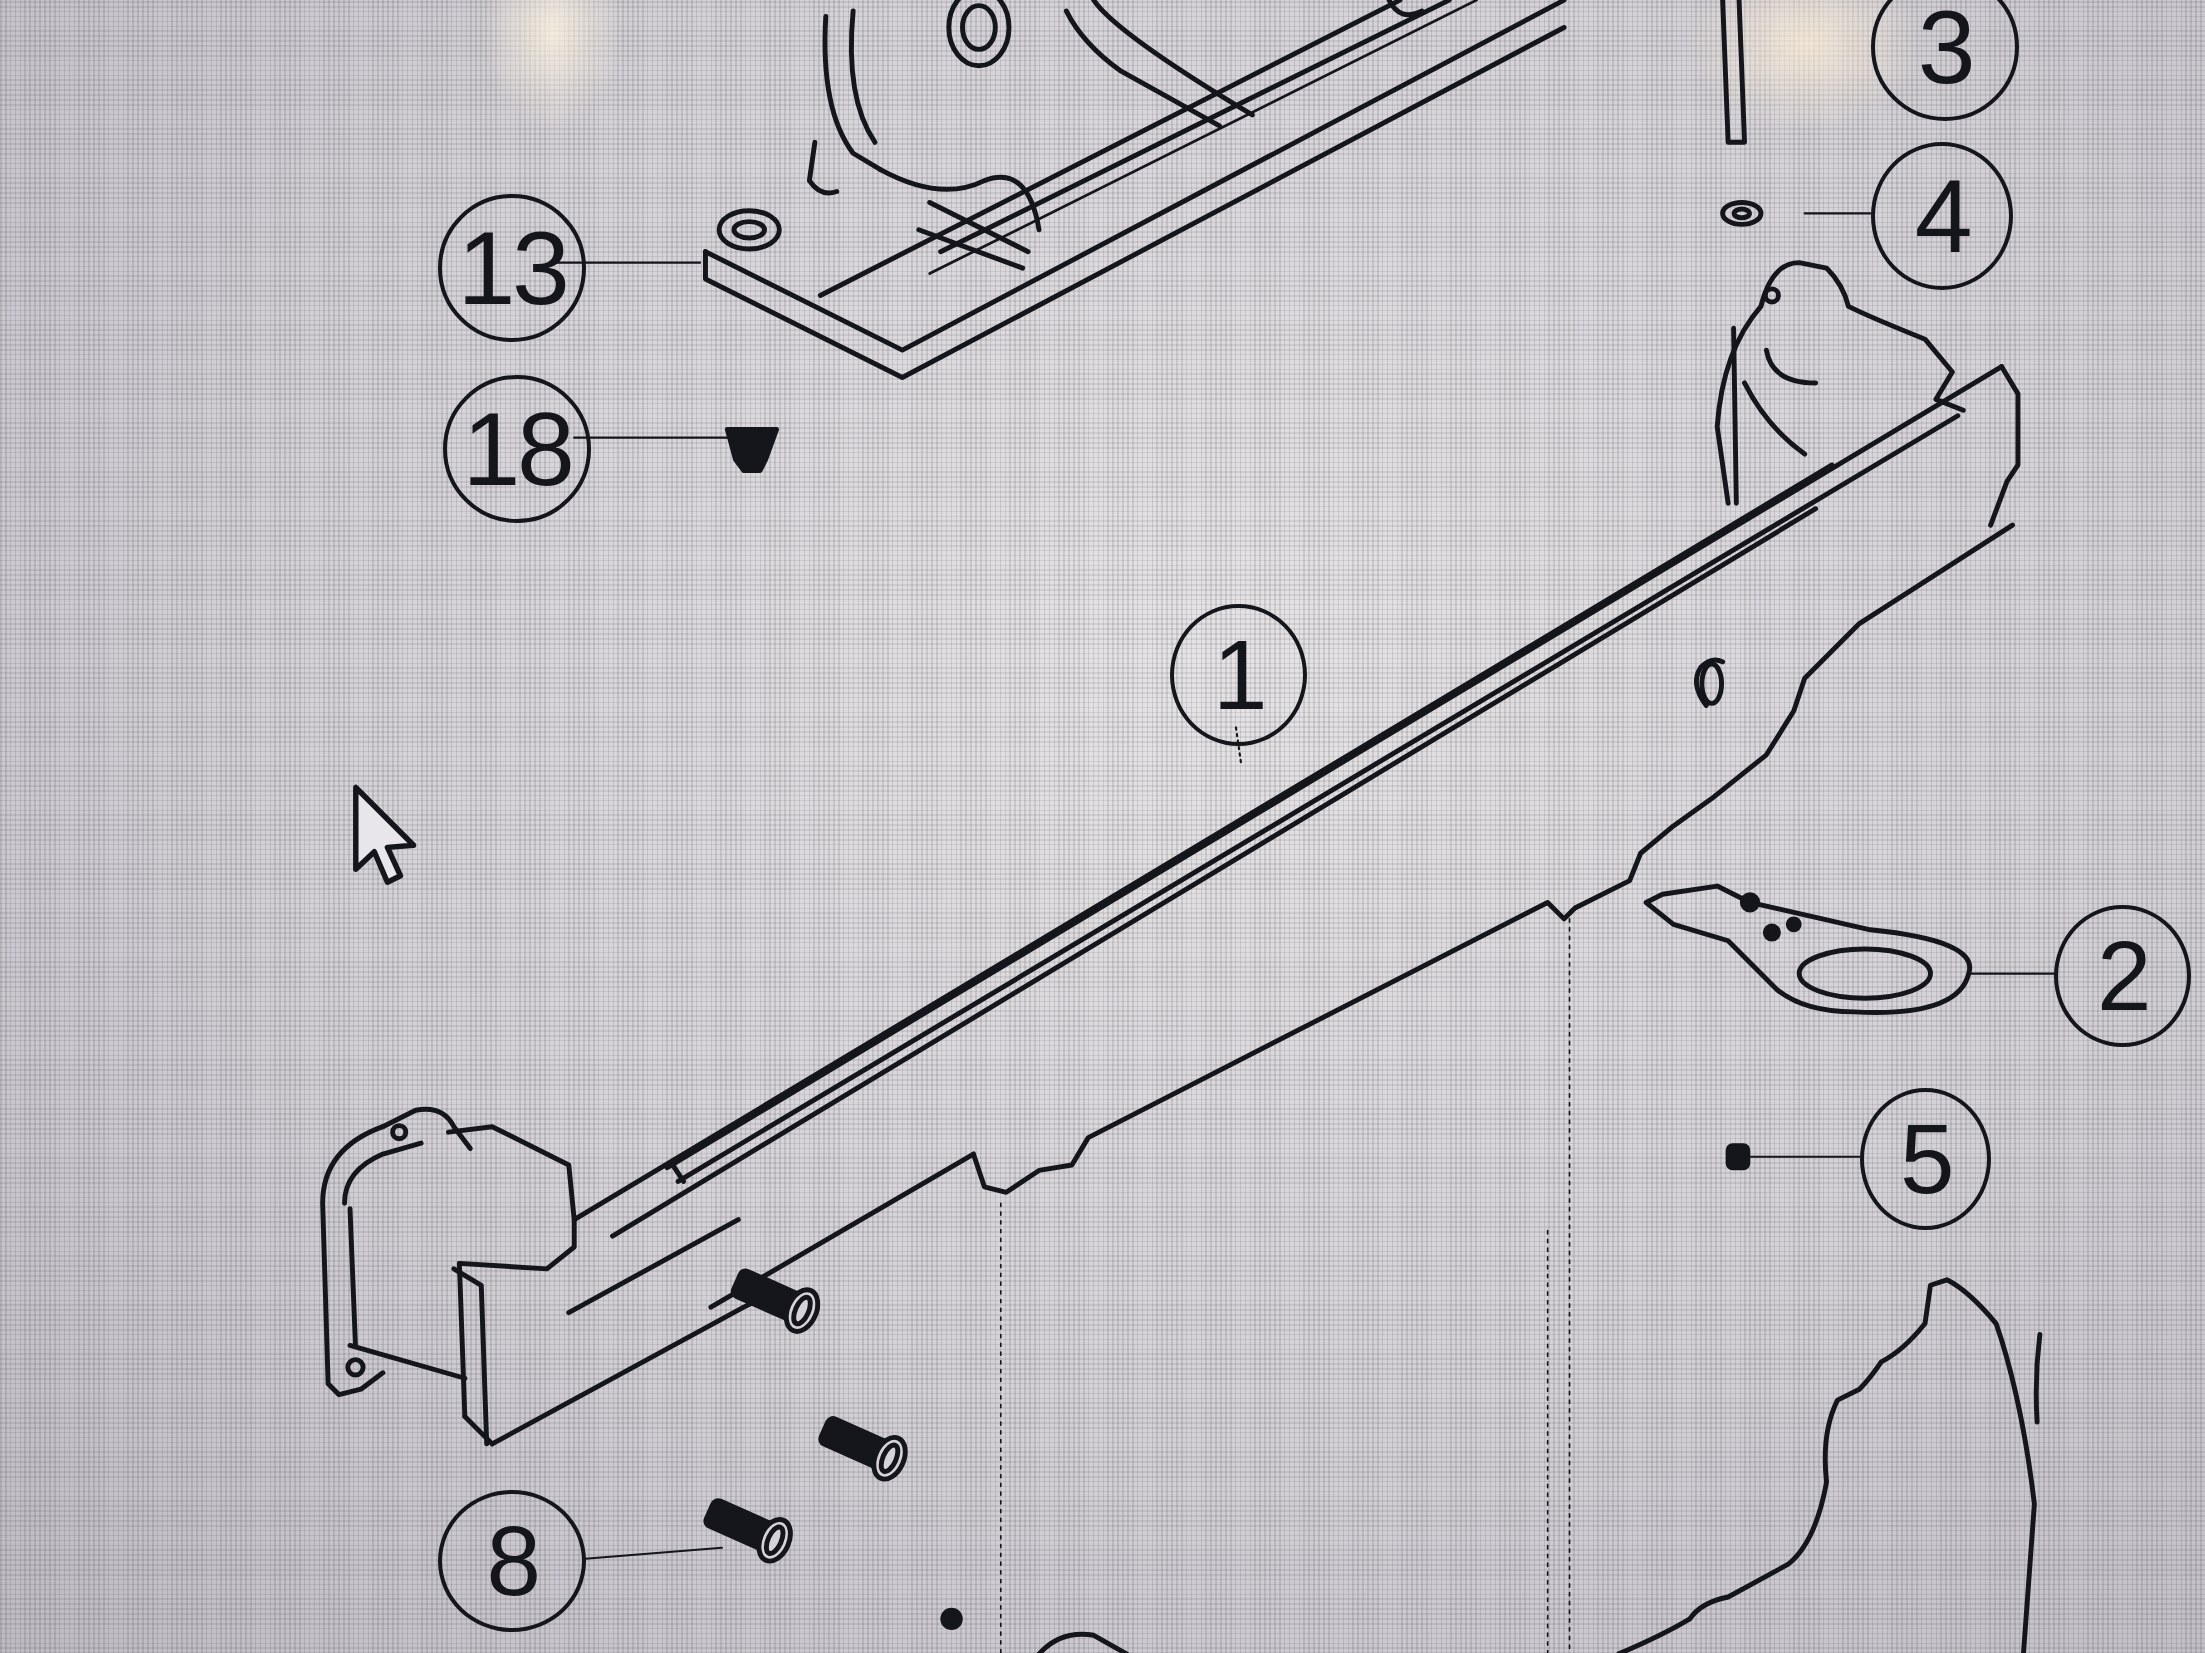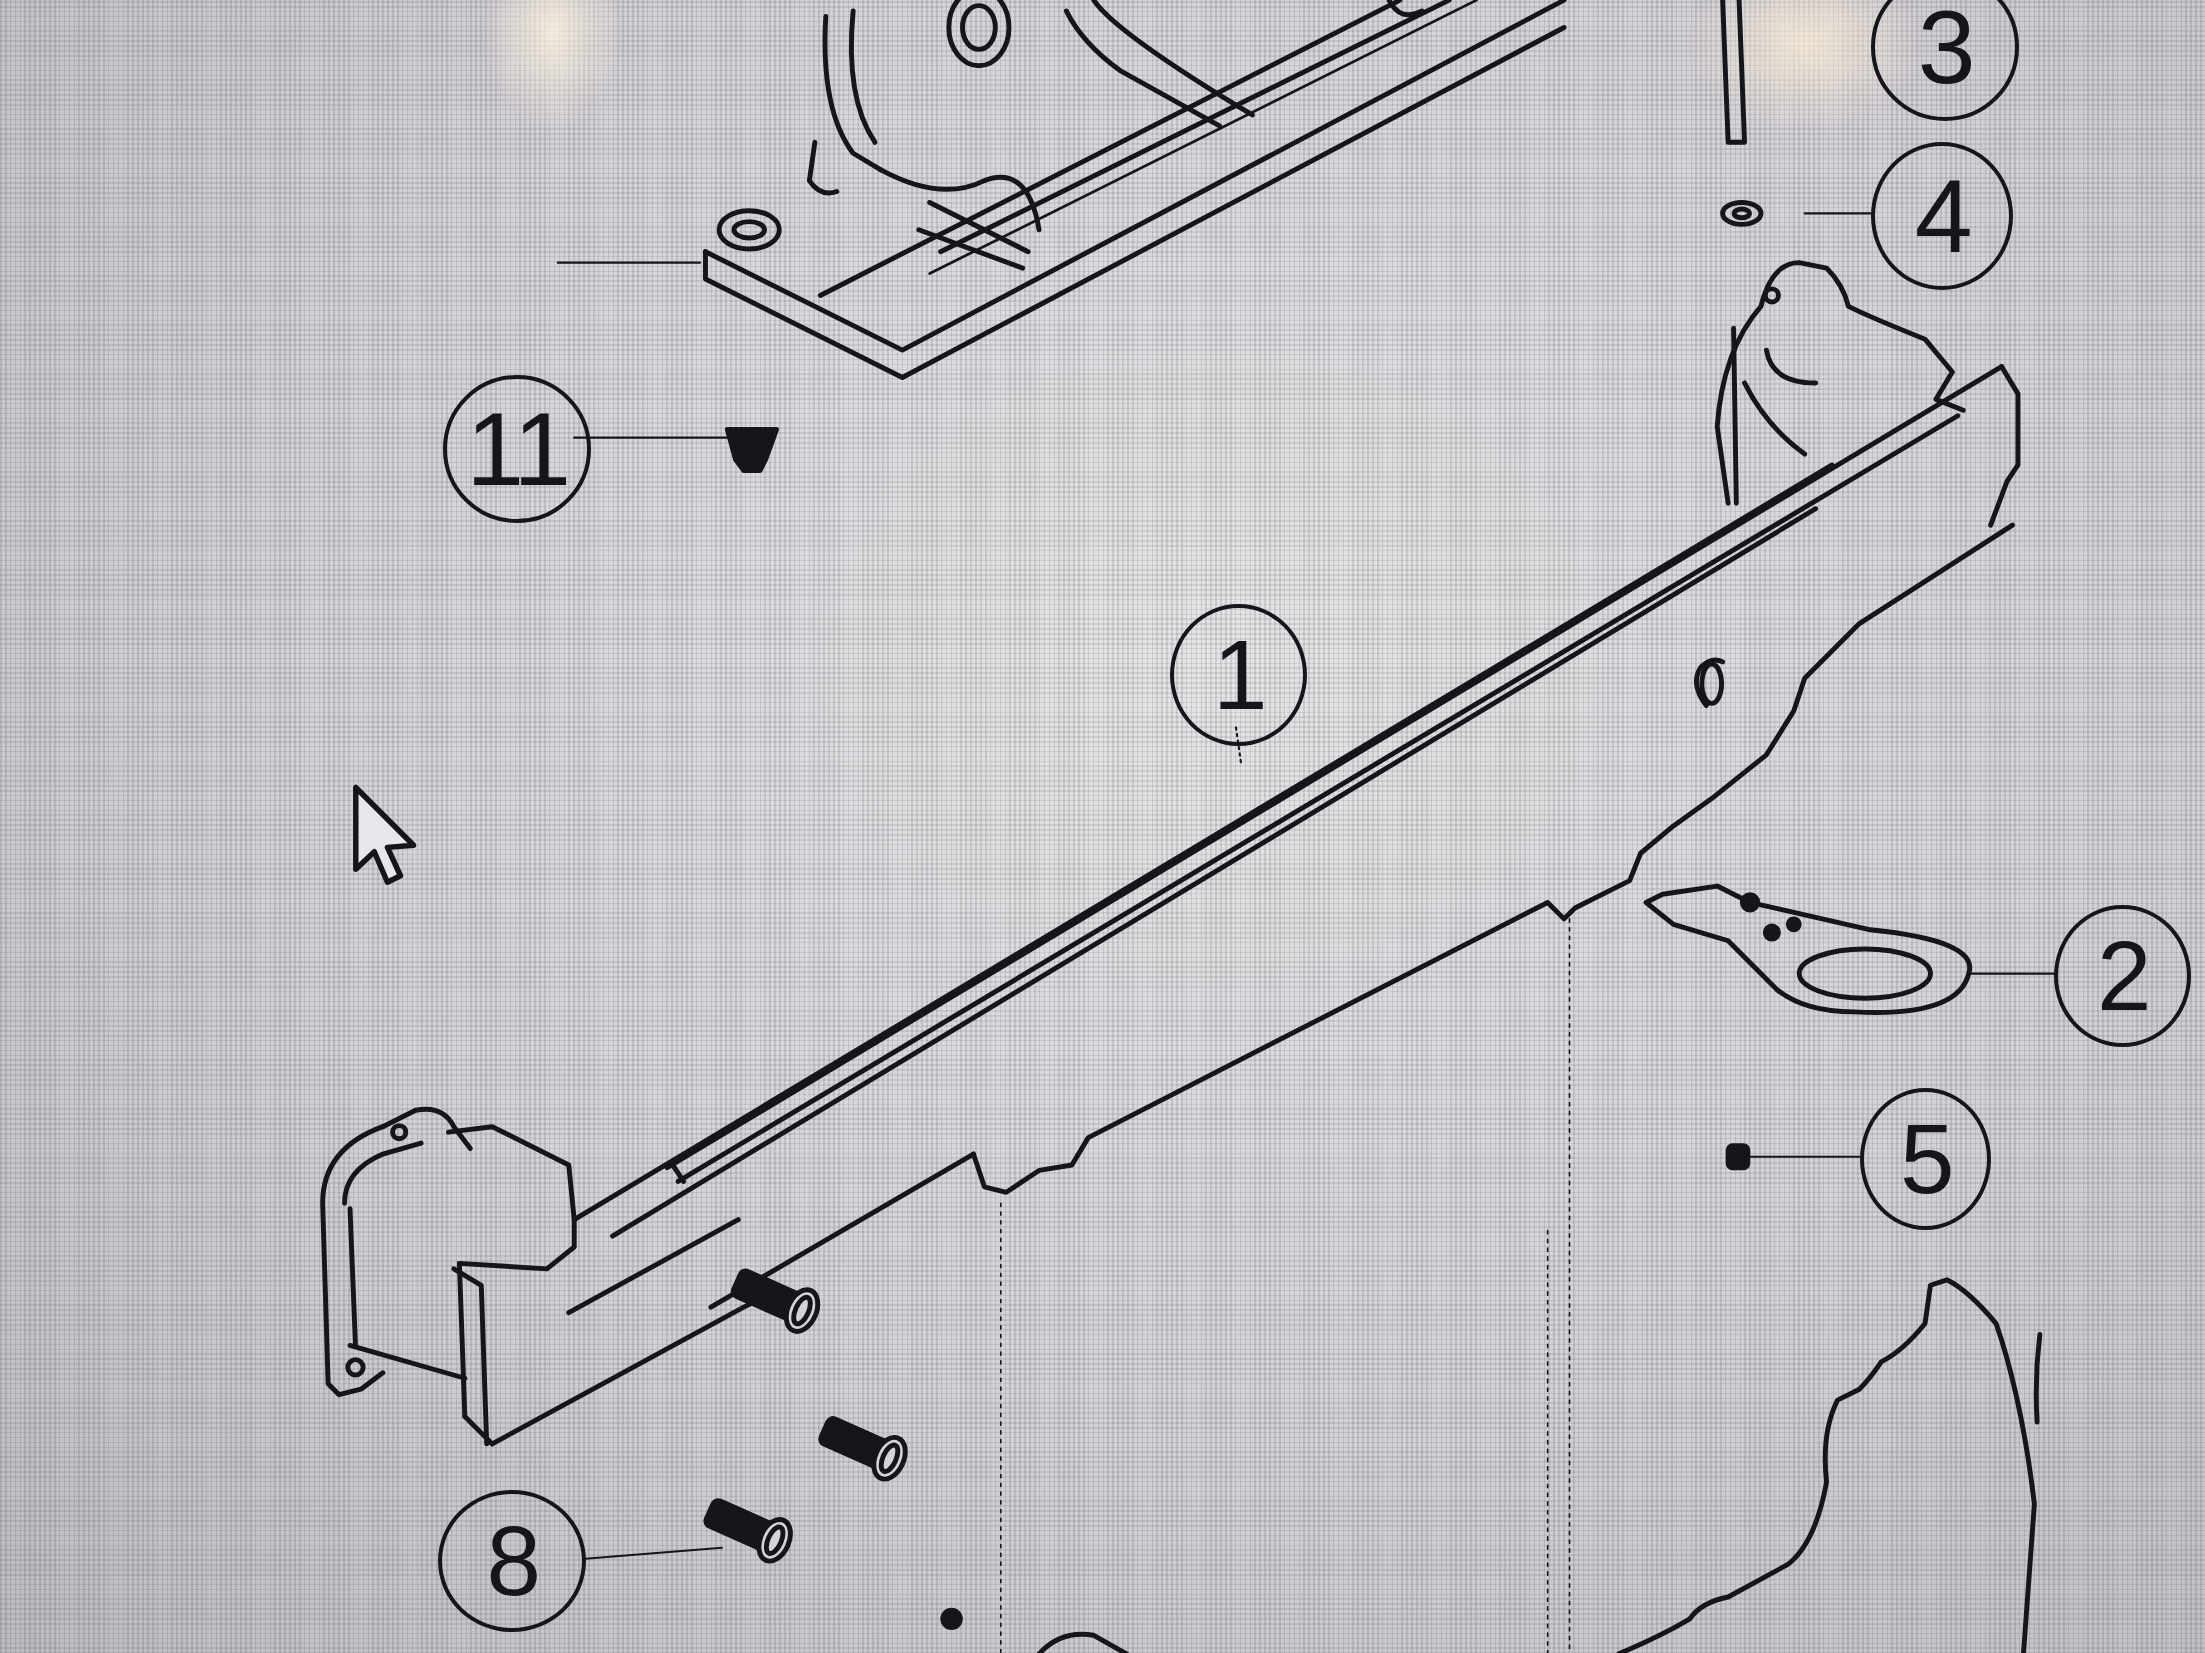--- a/index.html
+++ b/index.html
@@ -154,22 +154,25 @@
 
     <g stroke-width="4">
       <path d="M1020 480 L1280 480"></path>
       <path d="M1050 800 L1330 800"></path>
       <path d="M3300 390 L3420 390"></path>
       <path d="M1070 2850 L1320 2830"></path>
       <path d="M2260 1330 L2270 1400" stroke-dasharray="4 8"></path>
     </g>
   </svg>
 
+  <div class="callout" style="left:438px;top:194px;width:148px;height:148px;font-size:104px;">
+    <span>13</span>
+  </div>
   <div class="callout" style="left:443px;top:375px;width:148px;height:148px;font-size:104px;">
-    <span>11</span>
+    <span>18</span>
   </div>
   <div class="callout" style="left:1871px;top:-27px;width:148px;height:148px;font-size:104px;">
     <span>3</span>
   </div>
   <div class="callout" style="left:1871px;top:142px;width:142px;height:148px;font-size:104px;">
     <span>4</span>
   </div>
   <div class="callout" style="left:1170px;top:604px;width:137px;height:142px;font-size:98px;">
     <span>1</span>
   </div>

